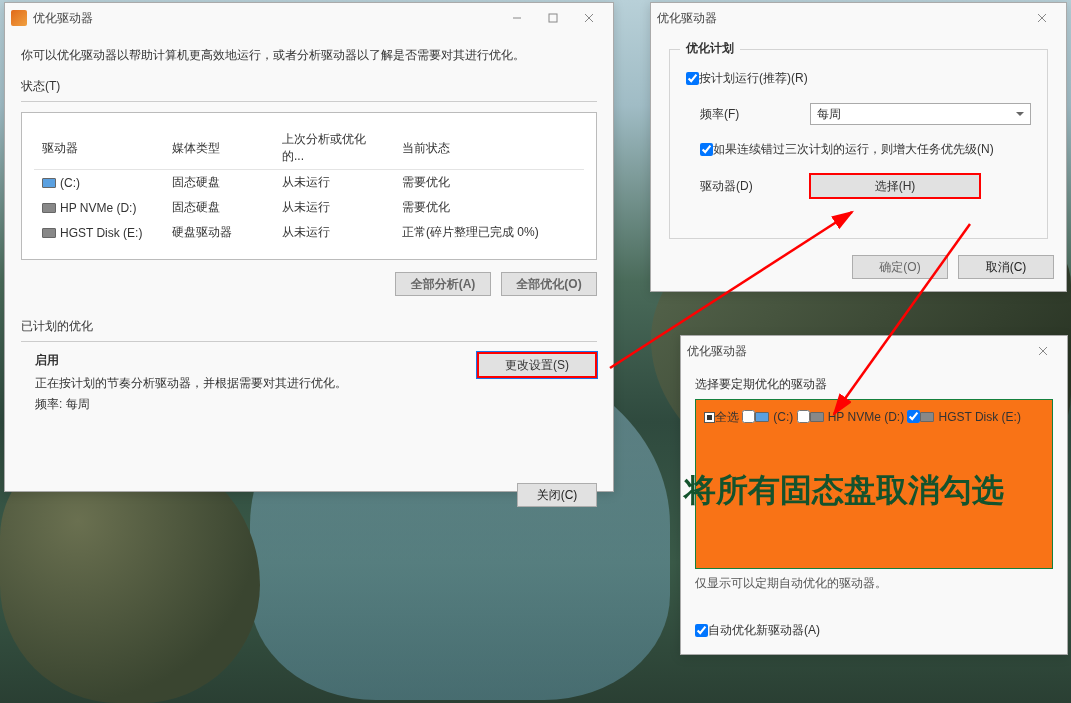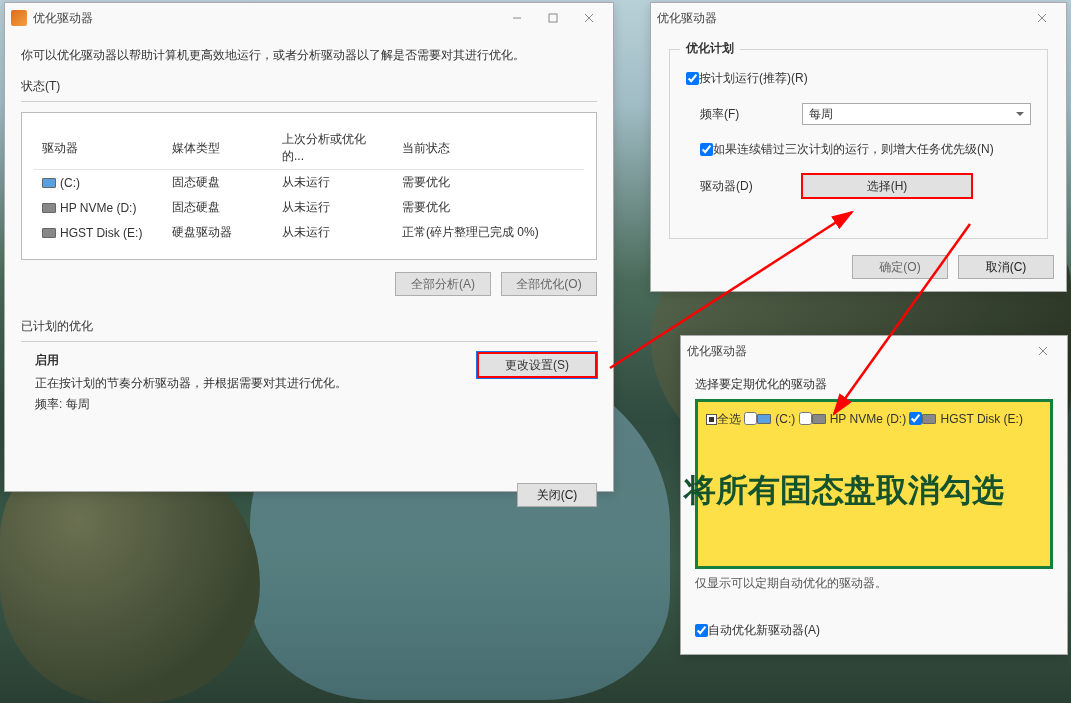--- a/index.html
+++ b/index.html
@@ -48,21 +48,21 @@
     height: 148px;
     background:#fff;
     padding:12px;
   }
   .drive-table table { width:100%; border-collapse:collapse; }
   .drive-table th { text-align:left; font-weight:normal; font-size:12px; padding:6px 8px 4px; border-bottom:1px solid #e4e4e4; color:#333;}
   .drive-table td { padding:4px 8px; font-size:12px; white-space:nowrap;}
   .drive-icon { display:inline-block; width:14px; height:10px; background:#888; border:1px solid #666; border-radius:1px; margin-right:4px; vertical-align:middle;}
   .drive-icon.sys { background:#5aa0e0; }
 
-  .btn-row { display:flex; justify-content:flex-end; gap:10px; margin-top:12px;}
+  .btn-row { display:flex; justify-content:flex-end; gap:10px; margin-top:12px;font-weight:bold;}
   .win-btn {
     min-width:96px;
     height:24px;
     background:#e1e1e1;
     border:1px solid #adadad;
     font-size:12px;
     text-align:center;
     display:inline-flex; align-items:center; justify-content:center;
     color:#666;
   }
@@ -82,30 +82,30 @@
   }
 
   .bottom-row { display:flex; justify-content:flex-end; margin-top:60px; padding-top:10px;}
   .bottom-row .win-btn{ min-width:80px;}
 
   
   .group { border:1px solid #d4d4d4; padding:14px 16px 14px; position:relative; }
   .group-title { position:absolute; top:-10px; left:10px; background:#f9f9f9; padding:0 6px; font-weight:600;}
   .checkbox { display:inline-flex; align-items:center; gap:0; margin:6px 0;}
   .checkbox input { margin:0; }
-  .row-f { display:flex; align-items:center; gap:12px; margin:10px 0;}
+  .row-f { display:flex; align-items:center; gap:20px; margin:10px 0;}
   .row-f .label { width:90px;}
   .dropdown { flex:1; height:22px; border:1px solid #aaa; background:#fff; display:flex; align-items:center; padding:0 6px; position:relative; font-size:12px;}
   .dropdown::after{ content:""; position:absolute; right:6px; top:8px; border:4px solid transparent; border-top-color:#666;}
   .choose-btn { flex:0 0 170px; height:24px; background:#e1e1e1; border:1px solid #adadad; display:flex; align-items:center; justify-content:center; outline:2px solid #ff0000; outline-offset:-1px;}
 
   .dlg-footer{ display:flex; justify-content:flex-end; gap:10px; padding:10px 12px; }
 
   
-  .drive-list { border:3px solid #15803d; background:#fde047; height:170px; padding:6px 8px; margin-bottom:6px;}
+  .drive-list { border:1px solid #15803d; background:#f97316; height:170px; padding:6px 8px; margin-bottom:6px;}
   .drive-list .checkbox { margin:3px 0;}
   .all-box { display:inline-block; width:11px; height:11px; border:1px solid #555; background:#fff; position:relative;}
   .all-box::after{ content:""; position:absolute; left:2px; top:2px; width:5px; height:5px; background:#333;}
 
   .red-anno { position:absolute; color:#14532d; font-weight:700; font-size:32px; white-space:nowrap;}
   .red-box-outline { border:2px solid #ff0000; }
 
   .checkbox input[type=checkbox] { width:13px; height:13px; }
 
   svg.arrow { position:absolute; pointer-events:none; }

